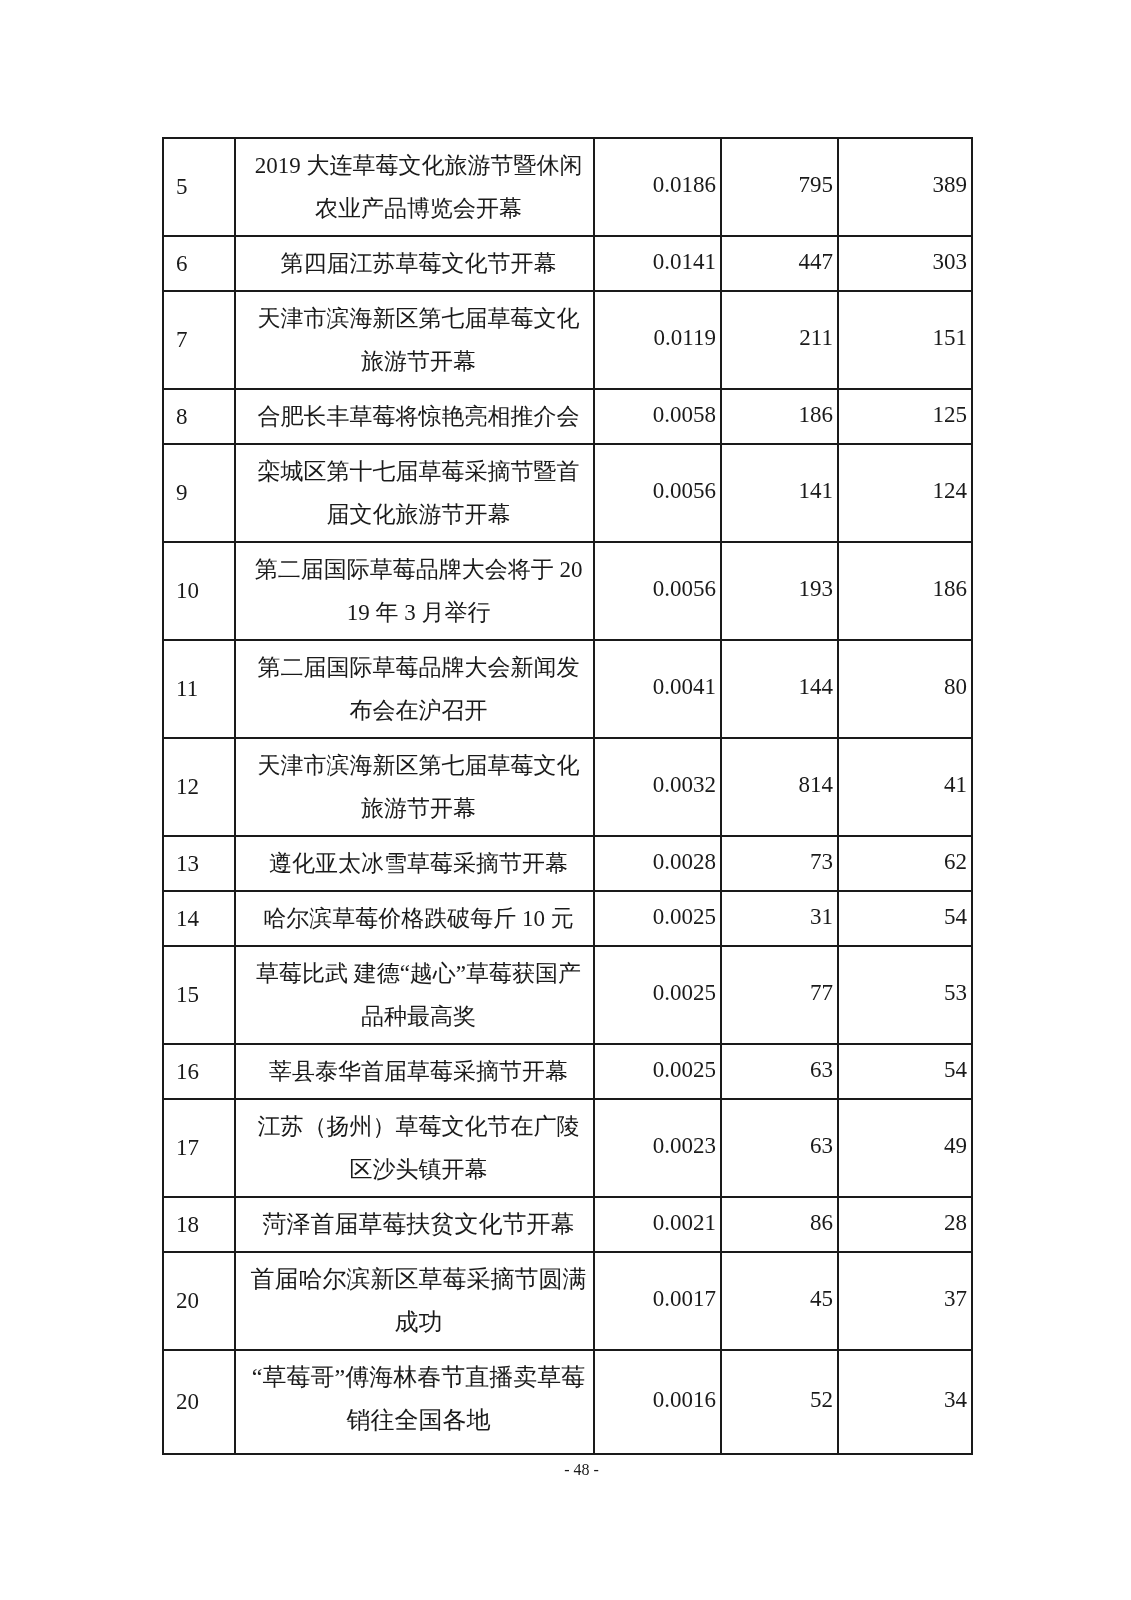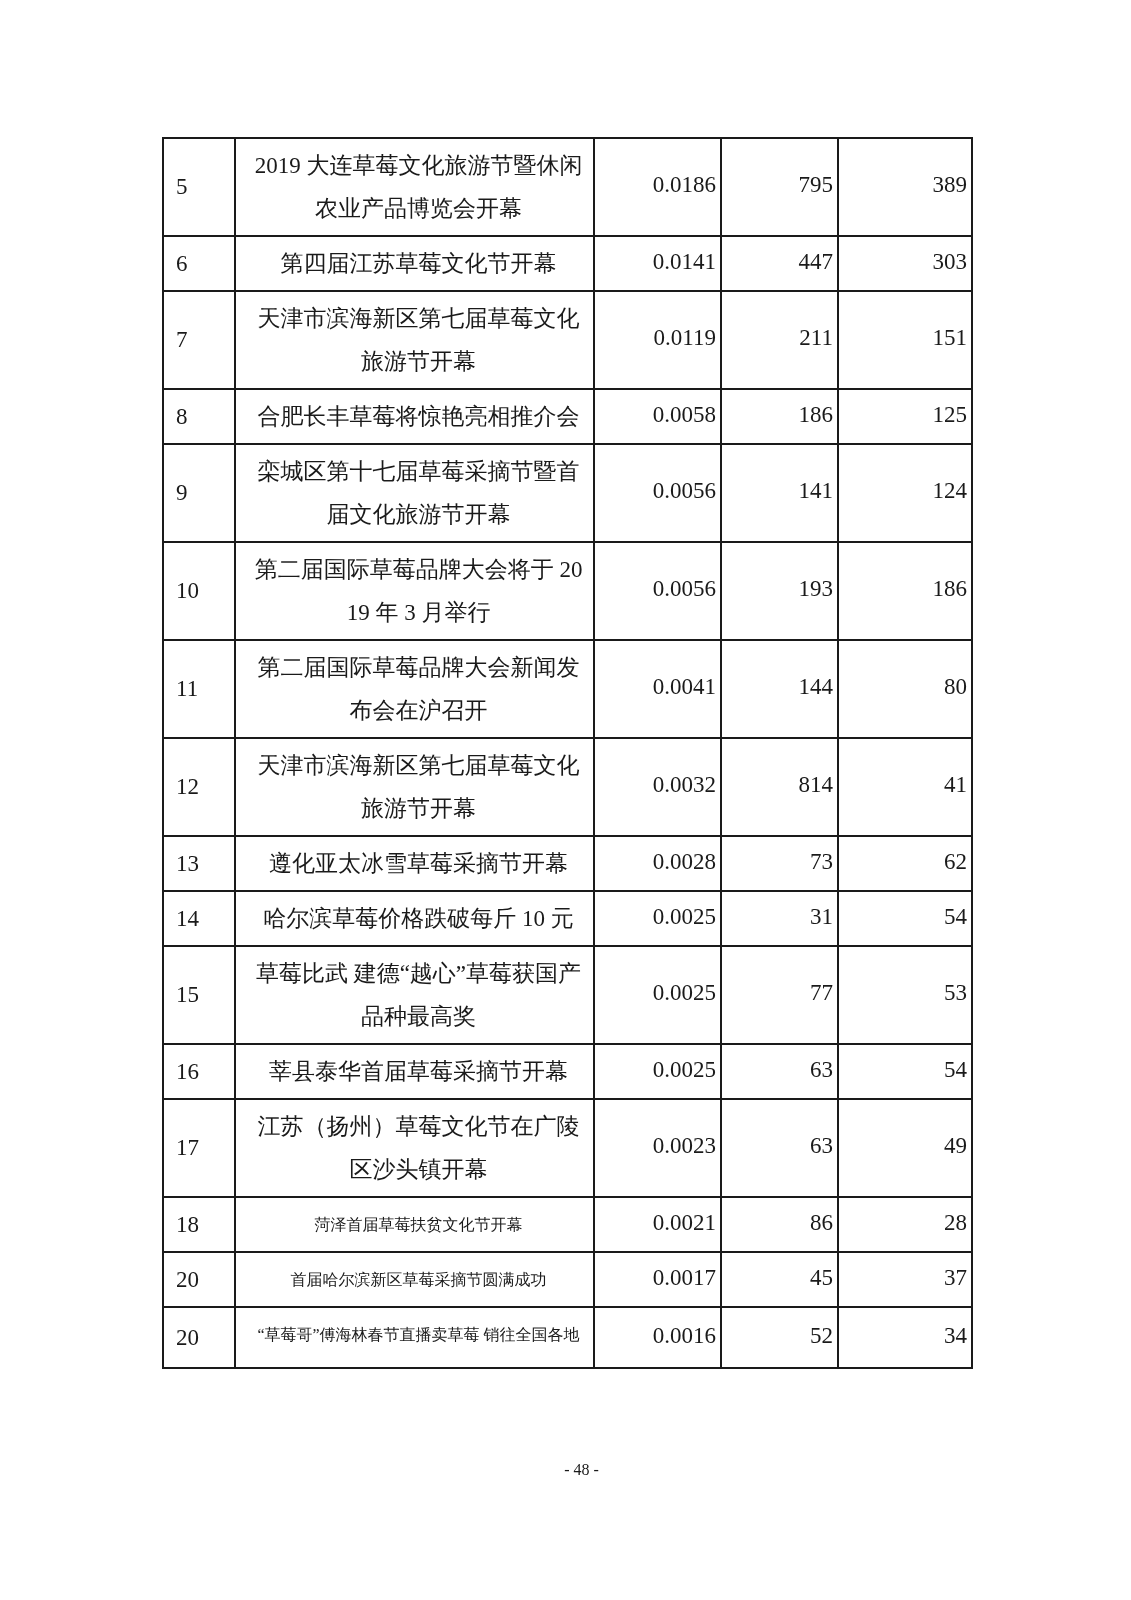--- a/index.html
+++ b/index.html
@@ -33,21 +33,21 @@
     line-height: 43px;
     text-align: center;
     word-break: break-all;
   }
   td.c-val {
     padding: 0 4px 4px 14px;
     text-align: right;
   }
   tr.row-min { height: 45px; }
   tr.row-tall td.c-title { padding-bottom: 11px; }
-  tr.small td.c-title { font-size: 16px; }
+  tr.small td.c-title { font-size: 24px; }
   .page-footer {
     position: absolute;
     left: 0; right: 0;
     top: 1460px;
     text-align: center;
     font-size: 16px;
     line-height: 20px;
     color: #1a1a1a;
     padding-left: 32px;
   }

